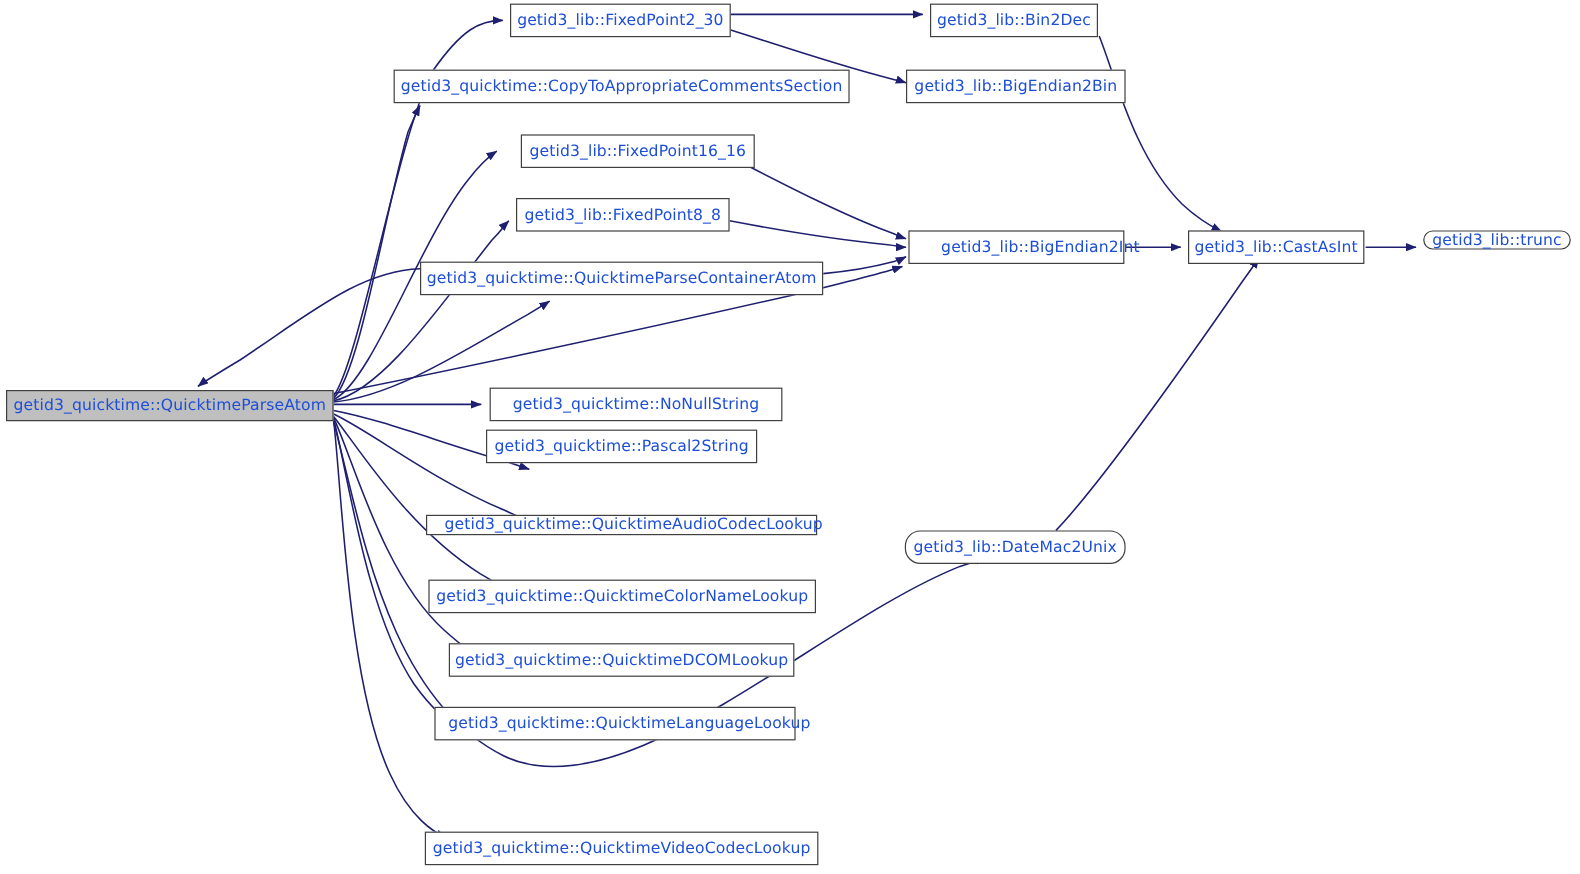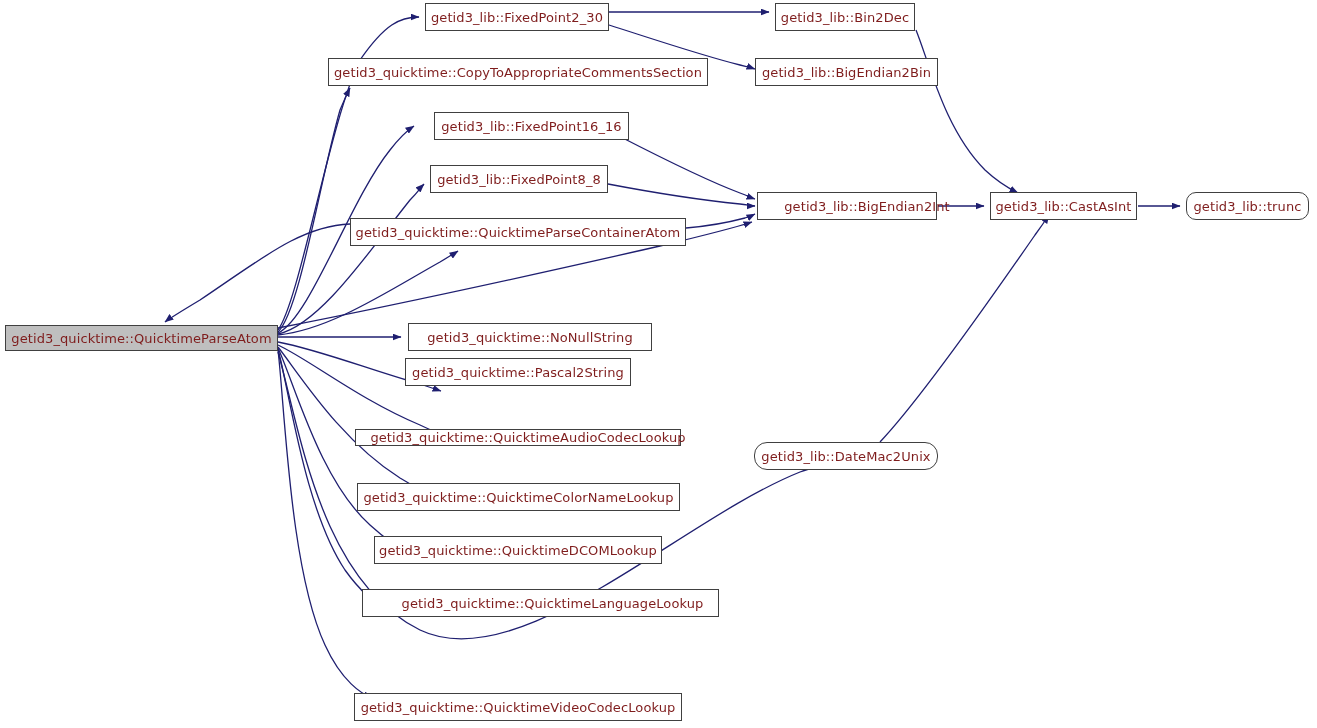--- a/index.html
+++ b/index.html
@@ -22,21 +22,21 @@
     top: 0;
     width: 1317px;
     height: 728px;
     pointer-events: none;
   }
   .node {
     position: absolute;
     box-sizing: border-box;
     border: 1px solid #404040;
     background: #ffffff;
-    color: #7f1d1d;
+    color: #1d4ed8;
     font-size: 13px;
     line-height: 1;
     display: flex;
     align-items: center;
     justify-content: center;
     white-space: nowrap;
     letter-spacing: 0.1px;
     z-index: 2;
   }
   .node.root {
@@ -88,23 +88,23 @@
       <div class="node" style="left: 425px; top: 3px; width: 184px; height: 28px;">getid3_lib::FixedPoint2_30</div>
       <div class="node" style="left: 328px; top: 58px; width: 380px; height: 28px;">getid3_quicktime::CopyToAppropriateCommentsSection</div>
       <div class="node" style="left: 420px; top: 112px; width: 195px; height: 28px; margin-left: 14px;">getid3_lib::FixedPoint16_16</div>
       <div class="node" style="left: 430px; top: 165px; width: 178px; height: 28px;">getid3_lib::FixedPoint8_8</div>
       <div class="node" style="left: 350px; top: 218px; width: 336px; height: 28px;">getid3_quicktime::QuicktimeParseContainerAtom</div>
       <div class="node" style="left: 408px; top: 323px; width: 244px; height: 28px;">getid3_quicktime::NoNullString</div>
       <div class="node" style="left: 405px; top: 358px; width: 226px; height: 28px;">getid3_quicktime::Pascal2String</div>
       <div class="node" style="left: 355px; top: 429px; width: 326px; height: 17px; padding-left: 20px;">getid3_quicktime::QuicktimeAudioCodecLookup</div>
       <div class="node" style="left: 357px; top: 483px; width: 323px; height: 28px;">getid3_quicktime::QuicktimeColorNameLookup</div>
       <div class="node" style="left: 374px; top: 536px; width: 288px; height: 28px;">getid3_quicktime::QuicktimeDCOMLookup</div>
-      <div class="node" style="left: 362px; top: 589px; width: 357px; height: 28px; padding-left: 24px;">getid3_quicktime::QuicktimeLanguageLookup</div>
+      <div class="node" style="left: 362px; top: 589px; width: 301px; height: 28px; padding-left: 24px;">getid3_quicktime::QuicktimeLanguageLookup</div>
       <div class="node" style="left: 354px; top: 693px; width: 328px; height: 28px;">getid3_quicktime::QuicktimeVideoCodecLookup</div>
       <div class="node" style="left: 775px; top: 3px; width: 140px; height: 28px;">getid3_lib::Bin2Dec</div>
       <div class="node" style="left: 755px; top: 58px; width: 183px; height: 28px;">getid3_lib::BigEndian2Bin</div>
       <div class="node" style="left: 757px; top: 192px; width: 180px; height: 28px; padding-left: 40px;">getid3_lib::BigEndian2Int</div>
       <div class="node" style="left: 990px; top: 192px; width: 147px; height: 28px;">getid3_lib::CastAsInt</div>
-      <div class="node" style="left: 1186px; top: 192px; width: 123px; height: 28px; border-radius: 10px;">getid3_lib::trunc</div>
+      <div class="node" style="left: 1186px; top: 192px; width: 123px; height: 16px; border-radius: 10px;">getid3_lib::trunc</div>
       <div class="node" style="left: 754px; top: 442px; width: 184px; height: 28px; border-radius: 13px;">getid3_lib::DateMac2Unix</div>
     </div>
 
 </div>
 
 </body></html>

